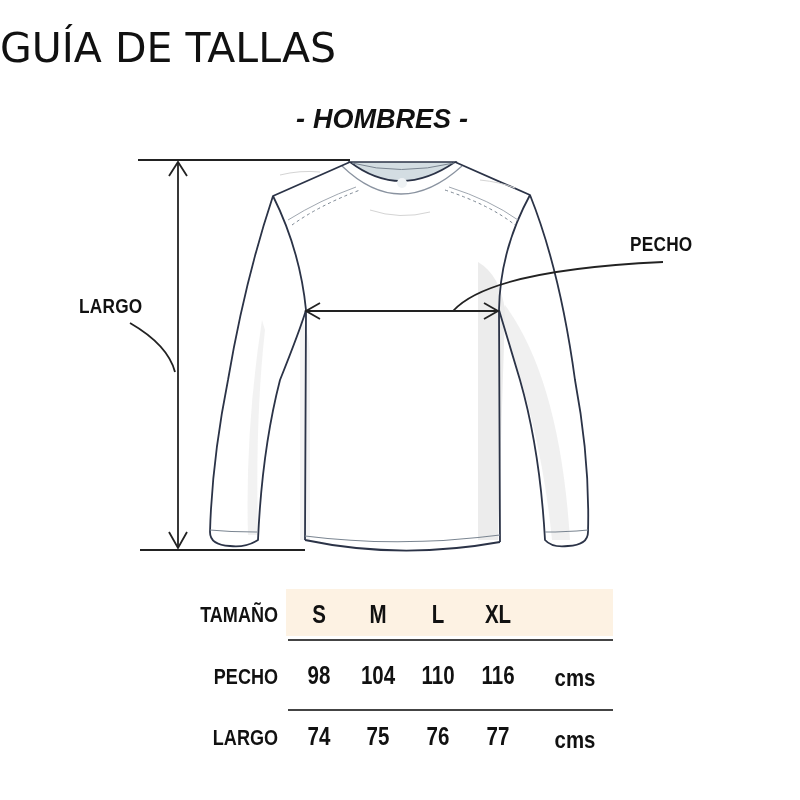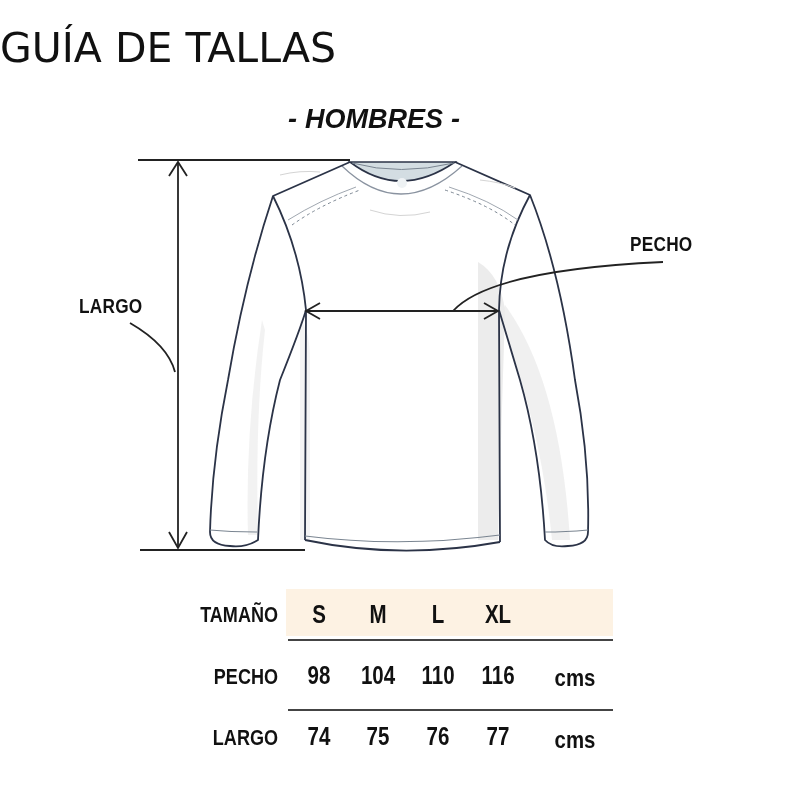--- a/index.html
+++ b/index.html
@@ -1,21 +1,21 @@
 <!DOCTYPE html>
 <html><head>
 <meta charset="utf-8">
 <style>
   html, body { margin:0; padding:0; background:#ffffff; }
   body { width:800px; height:800px; position:relative; overflow:hidden;
          font-family:"Liberation Sans", sans-serif; color:#111; }
   .title { position:absolute; left:0; top:24px; width:800px; 
            font-family:"DejaVu Sans", sans-serif; font-size:41px; font-weight:400;
            letter-spacing:0px; color:#111; }
-  .subtitle { position:absolute; left:4px; top:104px; width:740px; text-align:center;
+  .subtitle { position:absolute; left:12px; top:104px; width:740px; text-align:center;
               font-family:"Liberation Sans", sans-serif; font-size:27px; font-weight:700;
               font-style:italic; color:#111; }
   .subtitle .dash { font-weight:700; margin:0 8px; }
   .diagram { position:absolute; left:0; top:0; width:800px; height:800px; }
   .label { position:absolute; font-family:"Liberation Sans", sans-serif; font-weight:700;
            font-size:21px; transform:scaleX(0.82); transform-origin:left center;
            letter-spacing:0.3px; color:#111; }
   .size-table { position:absolute; left:0; top:0; width:800px; height:569px; }
   .band { position:absolute; left:286px; top:589px; width:327px; height:47px; background:#fdf2e3; }
   .rule { position:absolute; left:288px; width:325px; height:2px; background:#444; }

